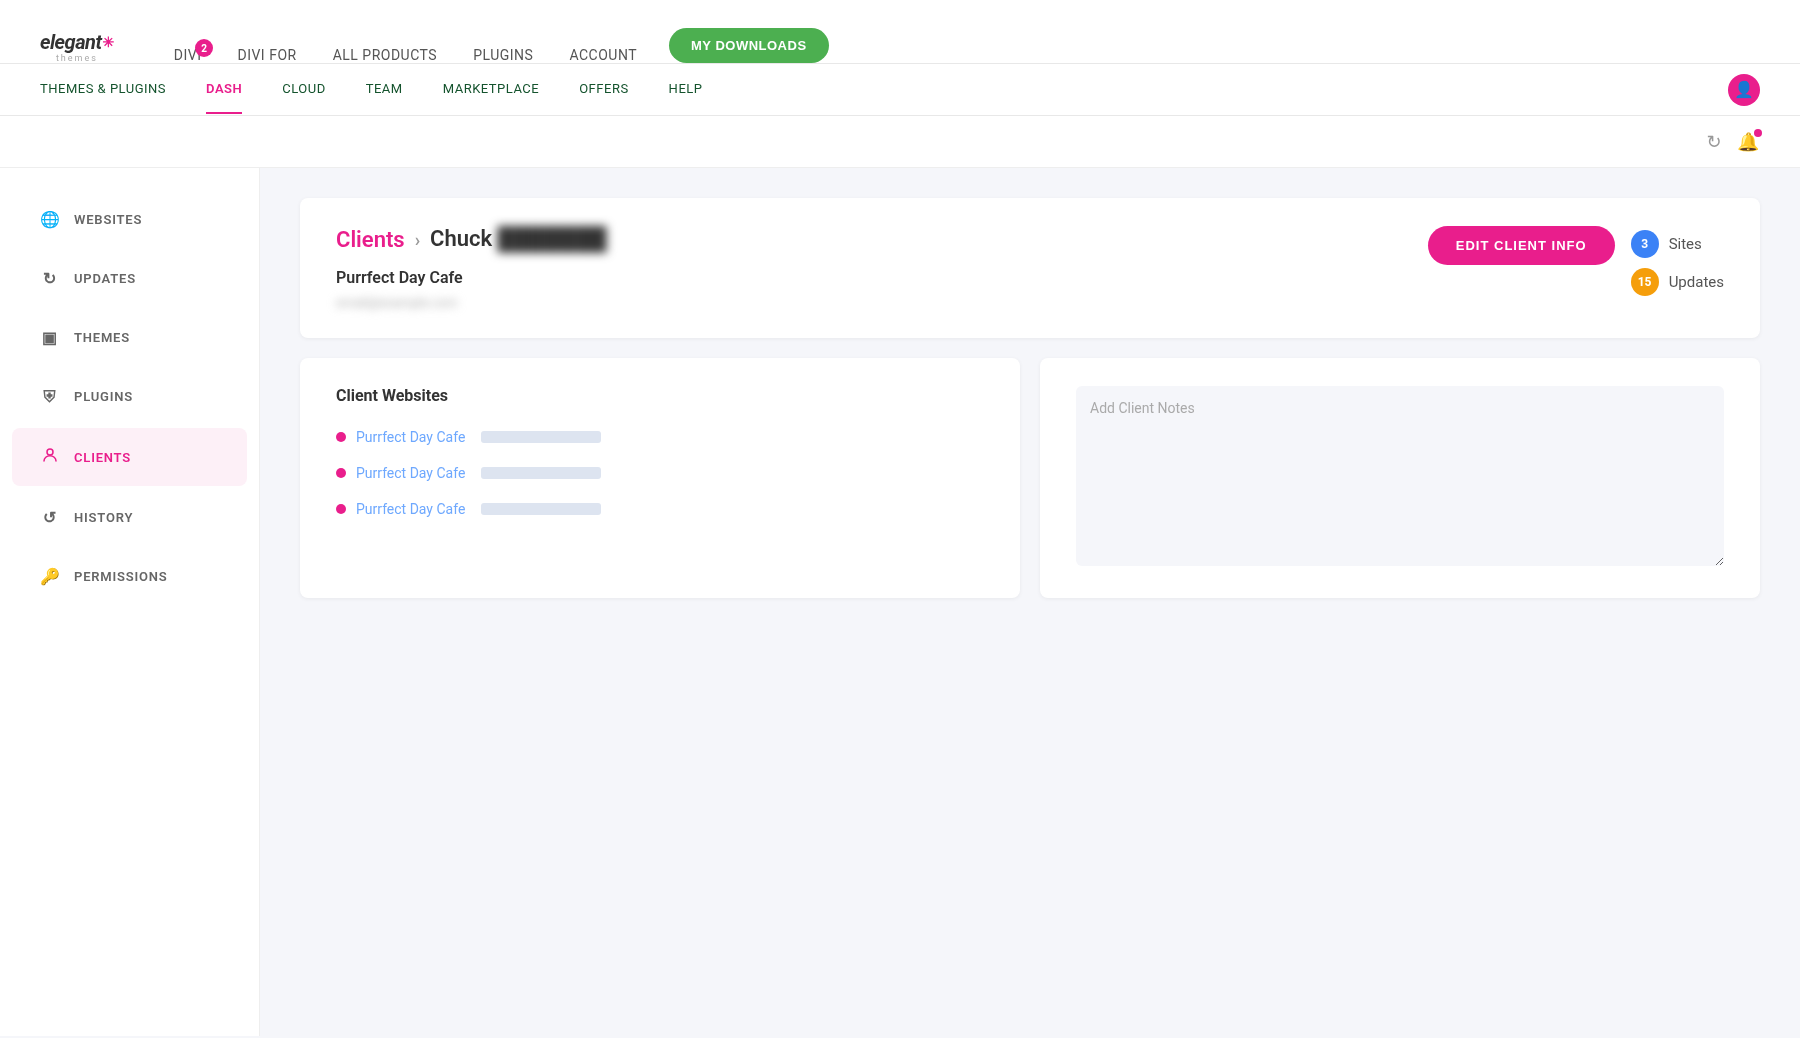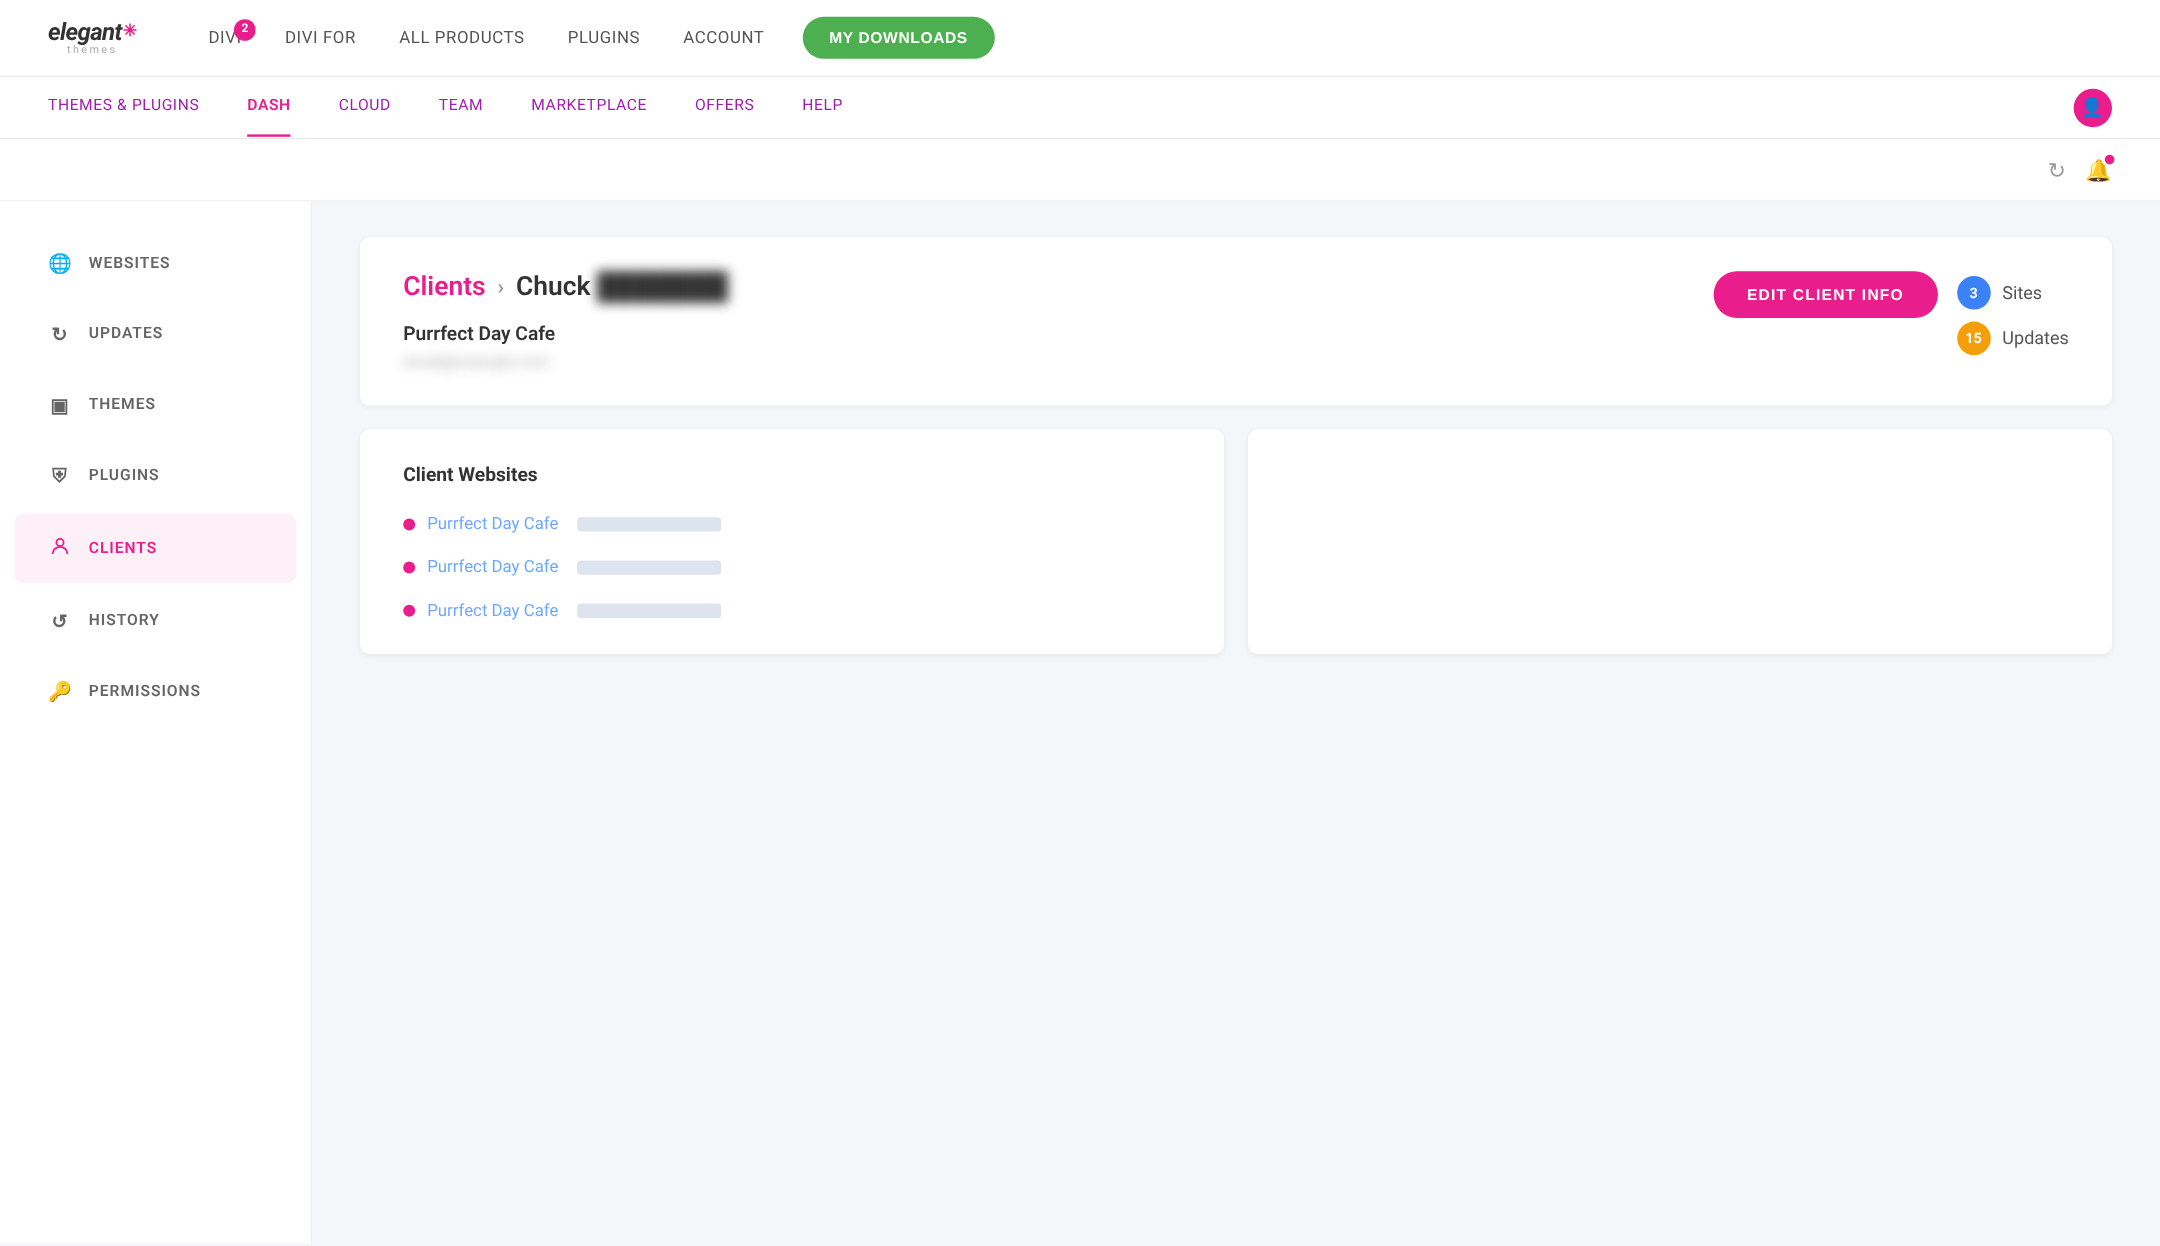--- a/index.html
+++ b/index.html
@@ -3,21 +3,21 @@
   <meta charset="utf-8">
   <style>
     * { box-sizing: border-box; margin: 0; padding: 0; }
     body { font-family: -apple-system, BlinkMacSystemFont, 'Segoe UI', Roboto, sans-serif; background: #f5f6fa; color: #333; }
 
     
     .top-nav {
       background: #fff;
       border-bottom: 1px solid #e8e8e8;
       display: flex;
-      align-items: center;
+      align-items: flex-end;
       padding: 0 40px;
       height: 64px;
       position: relative;
     }
     .top-nav-links {
       display: flex;
       align-items: center;
       gap: 36px;
       margin-right: 32px;
     }
@@ -64,21 +64,21 @@
       background: #fff;
       border-bottom: 1px solid #e8e8e8;
       display: flex;
       align-items: center;
       padding: 0 40px;
       height: 52px;
       gap: 40px;
     }
     .sub-nav-item {
       font-size: 13px;
-      color: #a21caf;
+      color: #14532d;
       letter-spacing: 0.5px;
       cursor: pointer;
       padding: 16px 0;
       border-bottom: 2px solid transparent;
       text-decoration: none;
     }
     .sub-nav-item.active {
       color: #e91e8c;
       border-bottom: 2px solid #e91e8c;
       font-weight: 600;
@@ -479,17 +479,18 @@
           </div>
           <div class="website-item">
             <span class="website-dot"></span>
             <a class="website-link">Purrfect Day Cafe</a>
             <span class="website-blurred"></span>
           </div>
         </div>
       </div>
 
       <div class="notes-card">
+        <textarea class="notes-textarea" placeholder="Add Client Notes" style=""></textarea>
       </div>
 
     </div>
   </main>
 </div>
 
 </body></html>

